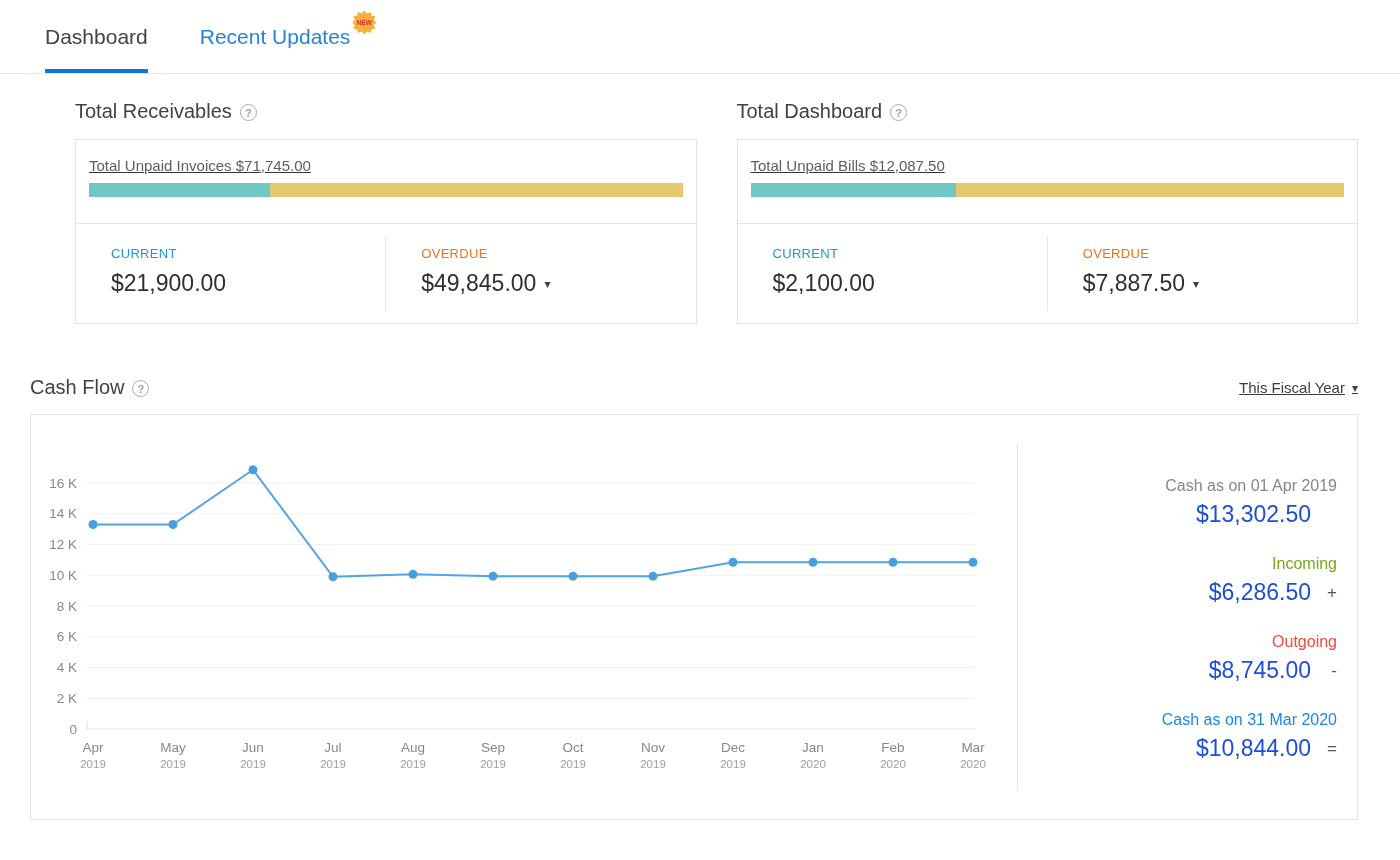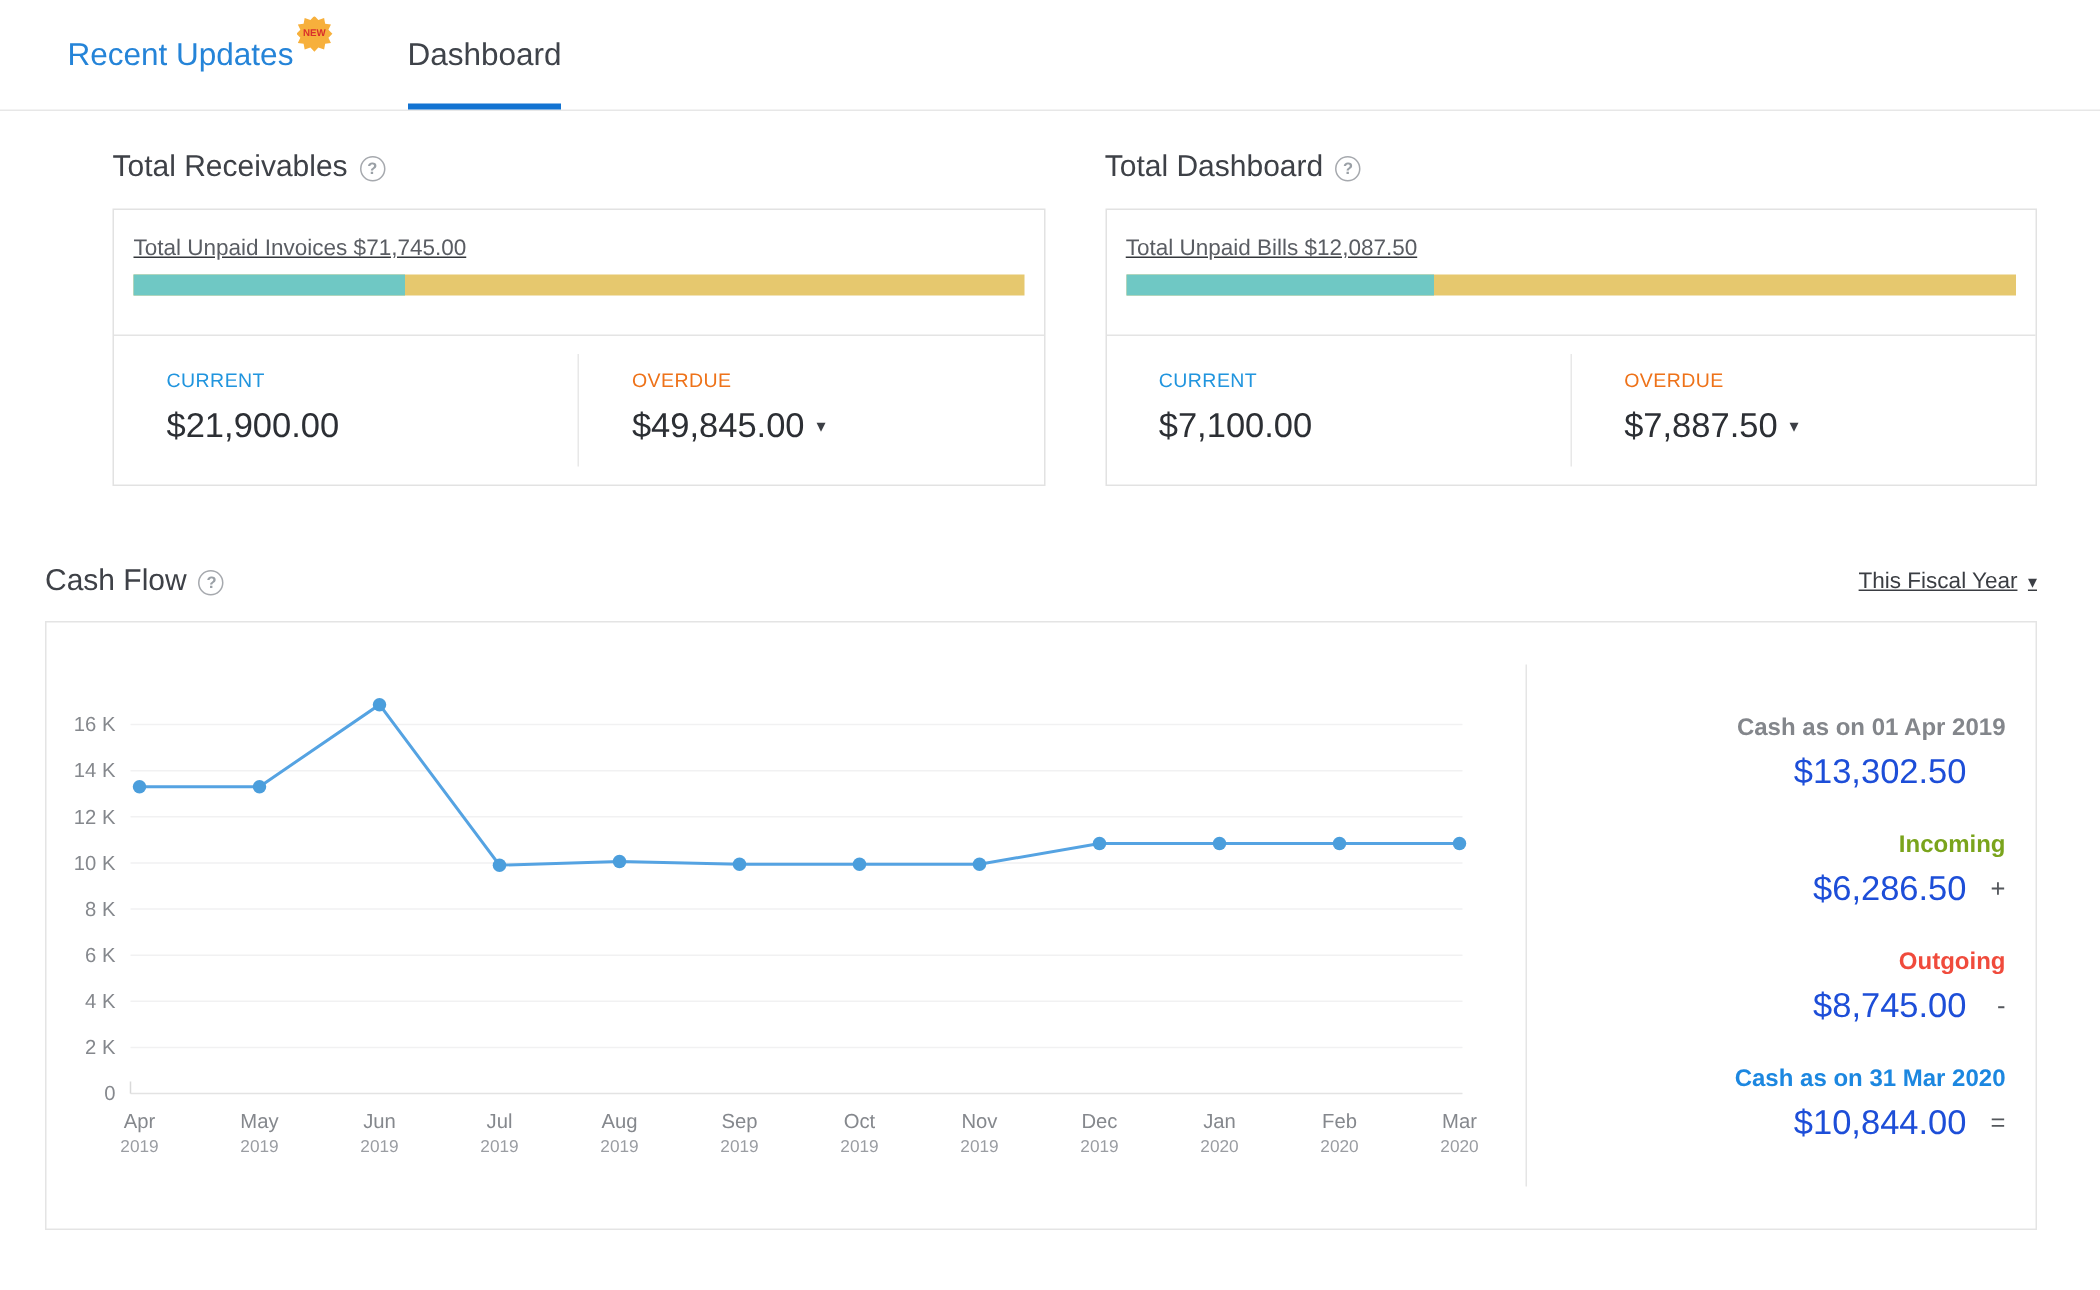--- a/index.html
+++ b/index.html
@@ -50,39 +50,39 @@
   .period-select { font-size:15px; color:#3a3d42; display:flex; align-items:center;
     gap:7px; cursor:pointer;text-decoration:underline; }
   .cashflow-card { margin-top:15px; border:1px solid #e4e4e4; height:406px;
     display:flex; background:#fff; }
   .chart-area { flex:1; position:relative; }
   .chart-area svg { display:block; }
 
   .cash-panel { width:340px; border-left:1px solid #e5e5e5; margin:28px 0;
     padding:6px 20px 0 0; display:flex; flex-direction:column; align-items:flex-end; }
   .cash-group { text-align:right; margin-bottom:27px; }
-  .cash-label { font-size:16px; margin-bottom:6px;font-weight:bold; }
+  .cash-label { font-size:16px; margin-bottom:6px; }
   .cash-label.opening { color:#83868b; }
   .cash-label.incoming { color:#7aa41c; }
   .cash-label.outgoing { color:#f04b3c; }
   .cash-label.closing { color:#1c87e0; }
   .cash-value-row { display:flex; align-items:center; justify-content:flex-end; }
   .cash-value { font-size:23px; color:#1d4ed8; }
   .cash-op { width:26px; text-align:right; font-size:17px; color:#55585d; }
 </style>
 </head>
 <body>
 
 <div class="tabbar">
+  <div class="tab active">
+    <span>Dashboard</span>
+  </div>
   <div class="tab inactive">
     <span>Recent Updates</span>
     <span class="new-badge">NEW</span>
-  </div>
-  <div class="tab active">
-    <span>Dashboard</span>
   </div>
 </div>
 
 <div class="content">
 
   <div class="top-row">
     <div class="summary-section">
       <div class="section-title">
         <span>Total Receivables</span>
         <span class="help-icon">?</span>
@@ -121,21 +121,21 @@
         <div class="box-top">
           <div class="unpaid-label">Total Unpaid Bills $12,087.50</div>
           <div class="progress-track">
             <div class="progress-fill" id="pay-fill" style="width: 34.7%;"></div>
           </div>
         </div>
         <div class="box-bottom">
           <div class="col">
             <div class="small-label current-label">CURRENT</div>
             <div class="amount">
-              <span>$7,100.00</span>
+              <span>$2,100.00</span>
             </div>
           </div>
           <div class="col overdue-col">
             <div class="small-label overdue-label">OVERDUE</div>
             <div class="amount">
               <span>$7,887.50</span>
               <span class="caret">▾</span>
             </div>
           </div>
         </div>

